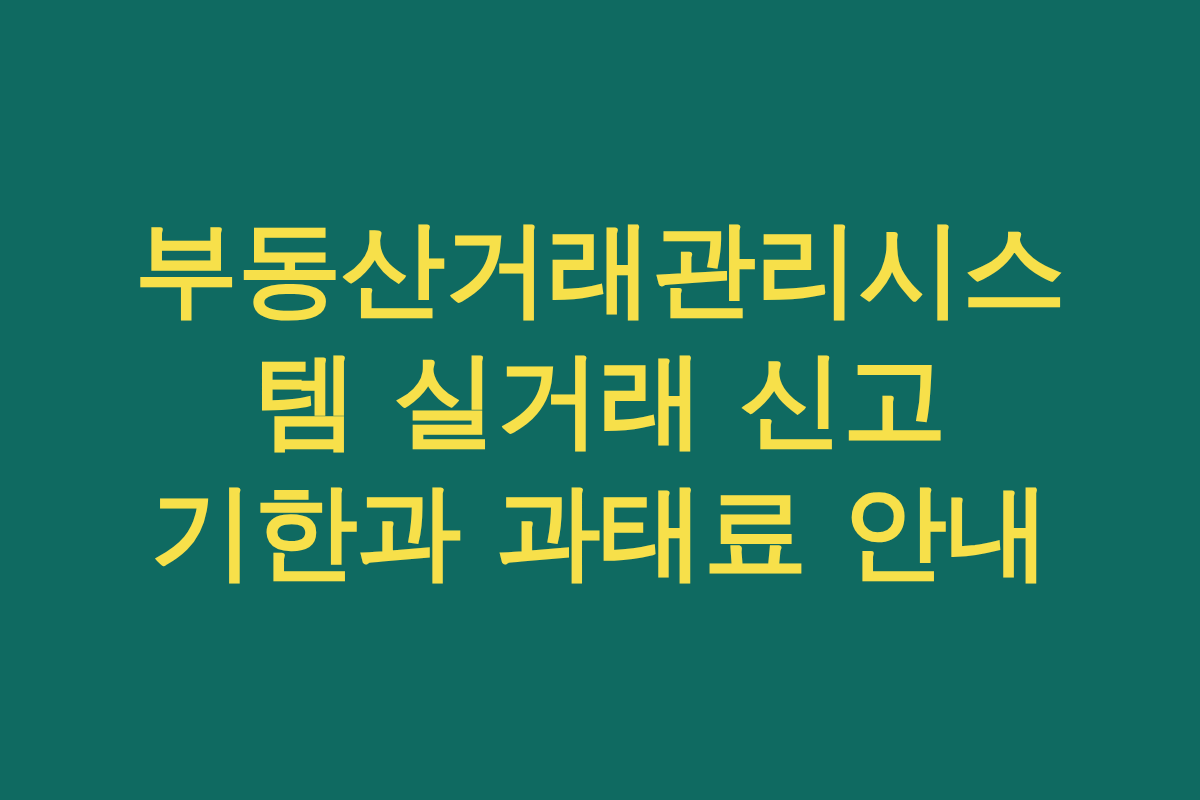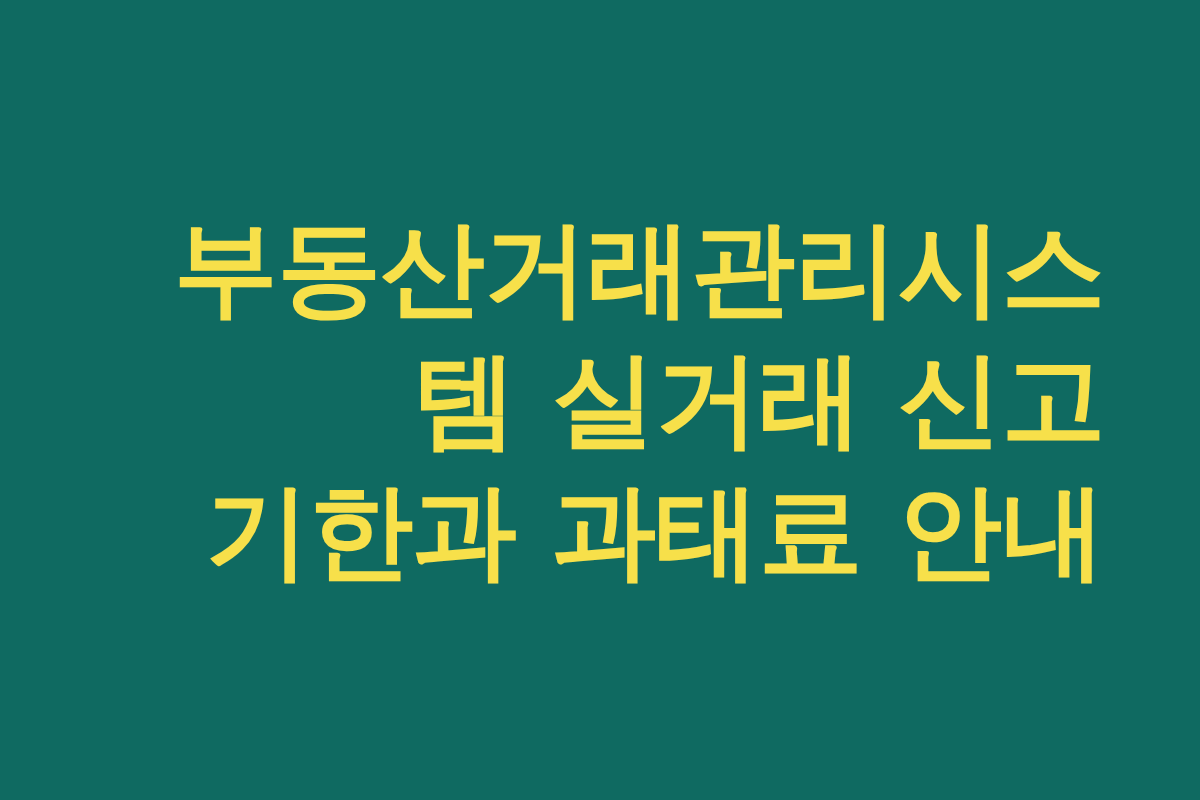--- a/index.html
+++ b/index.html
@@ -49,17 +49,17 @@
     -webkit-font-smoothing: antialiased;
   }
 </style>
 </head>
 <body>
 
 <div id="banner" style="background-color: rgb(15, 106, 97);">
 
   <div id="headline-block" style="text-align: center;">
 
-    <h1 id="headline" style="color: rgb(247, 224, 74); text-align: right;">부동산거래관리시스템 실거래 신고 기한과 과태료 안내</h1>
+    <h1 id="headline" style="color: rgb(247, 224, 74);">부동산거래관리시스템 실거래 신고 기한과 과태료 안내</h1>
 
   </div>
 
 </div>
 
 </body></html>

